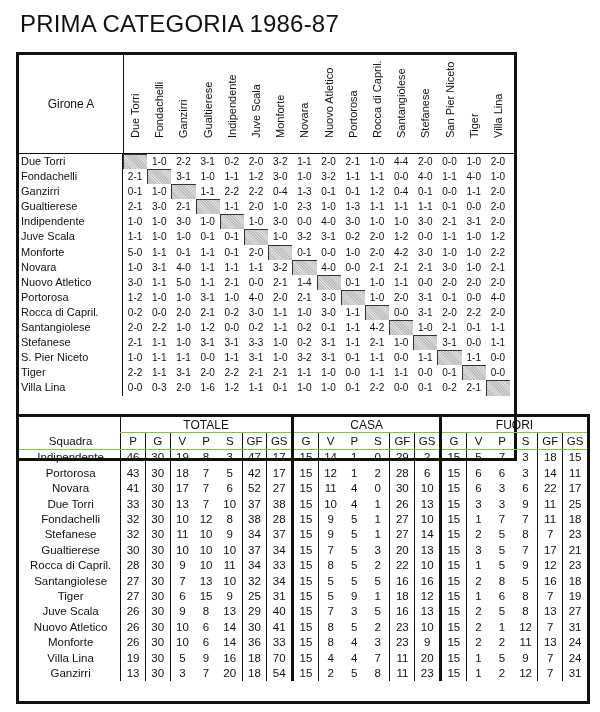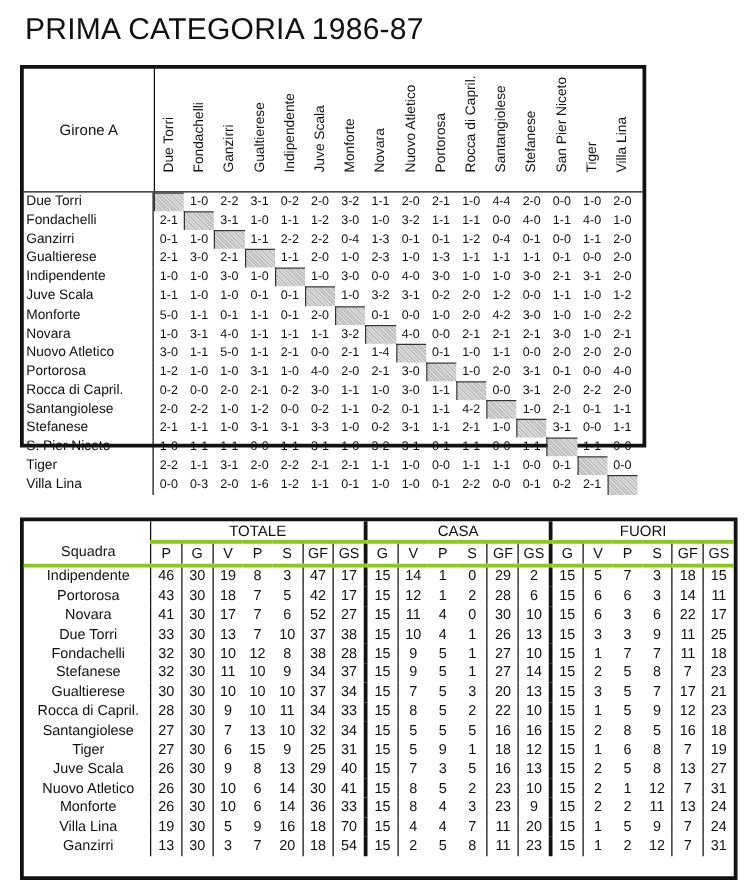--- a/index.html
+++ b/index.html
@@ -1,37 +1,37 @@
 <!DOCTYPE html>
 <html><head>
 <meta charset="utf-8">
 <style>
   html,body{margin:0;padding:0;background:#fff;}
   body{width:600px;height:712px;position:relative;overflow:hidden;font-family:"Liberation Sans",sans-serif;color:#111;}
   #title{position:absolute;left:20px;top:10px;font-size:24px;letter-spacing:0.2px;text-align:center;}
   
-  #grid{position:absolute;left:16px;top:52px;width:501px;height:306px;border:3px solid #111;box-sizing:border-box;}
+  #grid{position:absolute;left:16px;top:52px;width:501px;height:409px;border:3px solid #111;box-sizing:border-box;}
   #grid-corner{position:absolute;left:0;top:0;width:104px;height:98px;border-right:1px solid #111;display:flex;align-items:center;justify-content:center;font-size:12px;}
   #grid-heads{position:absolute;left:104px;top:0;height:98px;right:0;display:flex;}
   .ghead{width:24.2px;height:98px;position:relative;}
   .ghead span{position:absolute;left:50%;bottom:3px;transform-origin:0 0;transform:rotate(-90deg) translate(0,-50%);white-space:nowrap;font-size:11px;}
   #grid-body{position:absolute;left:0;top:98px;right:0;bottom:0;border-top:1px solid #111;}
   .grow{display:flex;height:15.1px;}
   .gname{width:104px;border-right:1px solid #111;font-size:11px;line-height:15px;padding-left:2px;box-sizing:border-box;white-space:nowrap;}
   .gcell{width:24.2px;font-size:10px;line-height:15px;text-align:center;white-space:nowrap;}
   .gcell.diag{background:repeating-linear-gradient(45deg,#bdbdbd 0,#bdbdbd 1px,#dcdcdc 1px,#dcdcdc 2px);border-top:1px solid #333;border-left:1px solid #333;box-sizing:border-box;}
   
   #stand{position:absolute;left:16px;top:414px;width:574px;height:290px;border:3px solid #111;box-sizing:border-box;}
   #stand table{border-collapse:collapse;position:absolute;left:0;top:0;font-size:11.5px;}
   #stand td,#stand th{height:15.4px;padding:0;text-align:center;font-weight:normal;line-height:14px;}
   .c-name{width:100px;text-align:left;padding-left:2px!important;}
   .c-n{width:24px;}
   .bl{border-left:1px solid #111;}
   .bL{border-left:3px solid #111;margin-top:18px;}
-  .hb{border-bottom:3px solid #84cc16;}
+  .hb{border-bottom:1px solid #84cc16;}
   .grp{font-size:12px;}
 </style>
 </head>
 <body>
 
 <div id="title">PRIMA CATEGORIA 1986-87</div>
 
 <div id="grid">
   <div id="grid-corner">Girone  A</div>
   <div id="grid-heads">

